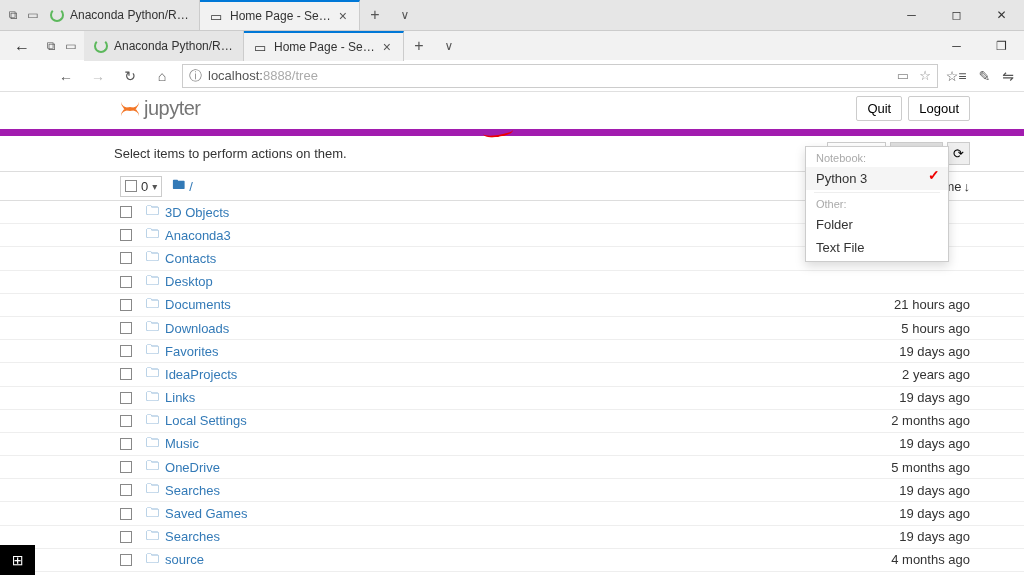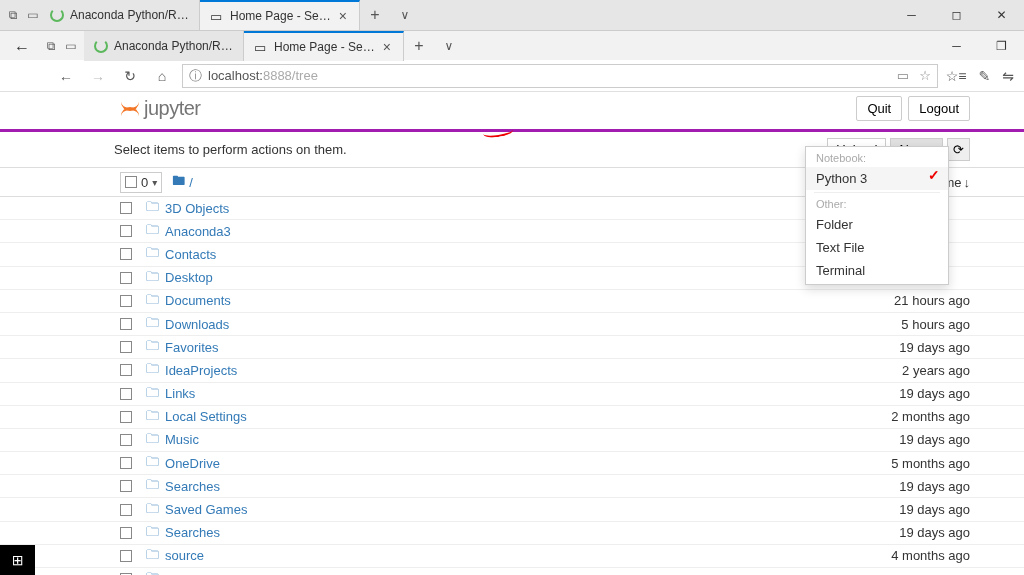--- a/index.html
+++ b/index.html
@@ -29,21 +29,21 @@
 .nav-btn { width: 24px; height: 24px; display: flex; align-items: center; justify-content: center; color: #555; font-size: 14px; }
 .nav-btn.dis { color: #bbb; }
 .addr-input { flex: 1; display: flex; align-items: center; border: 1px solid #ccc; height: 24px; padding: 0 6px; font-size: 13px; gap: 6px; position: relative; }
 .addr-url { color: #555; }
 .addr-url .grey { color: #aaa; }
 .addr-icons { margin-left: auto; display: flex; gap: 10px; color: #888; }
 .ext-icons { display: flex; gap: 12px; color: #555; font-size: 14px; }
 
 
 .page { padding: 0 0 0 0; }
-.jp-header { display: flex; align-items: center; padding: 4px 54px 8px 120px; border-bottom: 3px solid #a21caf; }
+.jp-header { display: flex; align-items: center; padding: 4px 54px 8px 120px; border-bottom: 7px solid #a21caf; }
 .jp-logo { display: flex; align-items: center; gap: 4px; }
 .jp-logo-icon { width: 20px; height: 20px; position: relative; }
 .jp-logo-icon::before { content: ""; position: absolute; width: 18px; height: 8px; border-radius: 0 0 10px 10px; border-bottom: 3px solid #f37626; top: 1px; left: 1px; }
 .jp-logo-icon::after { content: ""; position: absolute; width: 18px; height: 8px; border-radius: 10px 10px 0 0; border-top: 3px solid #f37626; bottom: 1px; left: 1px; }
 .jp-logo-text { font-size: 20px; color: #757575; letter-spacing: -0.5px; }
 .jp-btns { margin-left: auto; display: flex; gap: 6px; }
 .jp-btn { border: 1px solid #ccc; padding: 4px 10px; background: #fff; font-size: 13px; border-radius: 2px; }
 
 .jp-toolbar { display: flex; align-items: center; padding: 6px 54px 6px 114px; position: relative; }
 .select-hint { font-size: 13px; color: #333; }
@@ -341,18 +341,17 @@
 <div class="dropdown">
   <div class="dd-header">Notebook:</div>
   <div class="dd-item hl">
     <span>Python 3</span>
     <div class="red-mark2"></div>
   </div>
   <div class="dd-divider"></div>
   <div class="dd-header">Other:</div>
   <div class="dd-item">Folder</div>
   <div class="dd-item">Text File</div>
-  <div class="dd-item">Terminal</div>
 </div>
 
 <div class="taskbar">
   <span class="win-start">⊞</span>
 </div>
 
 </body></html>

